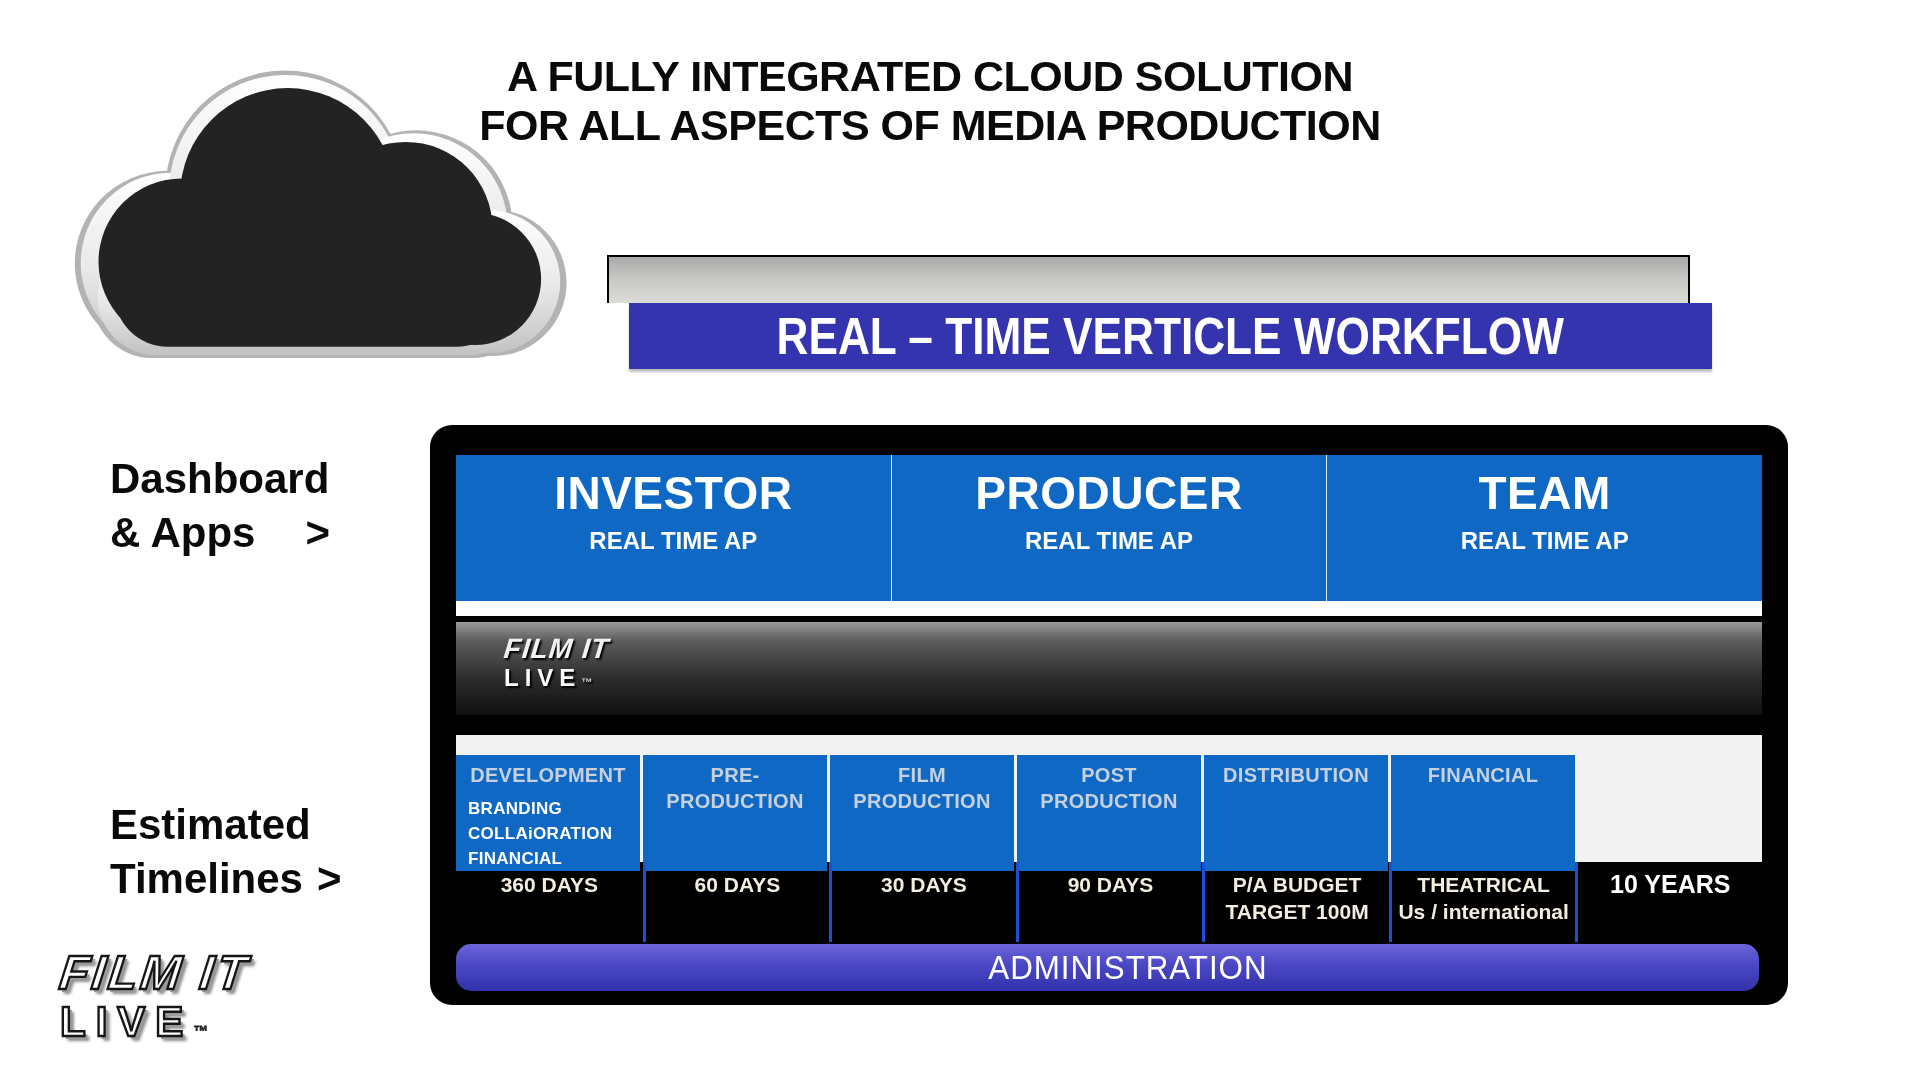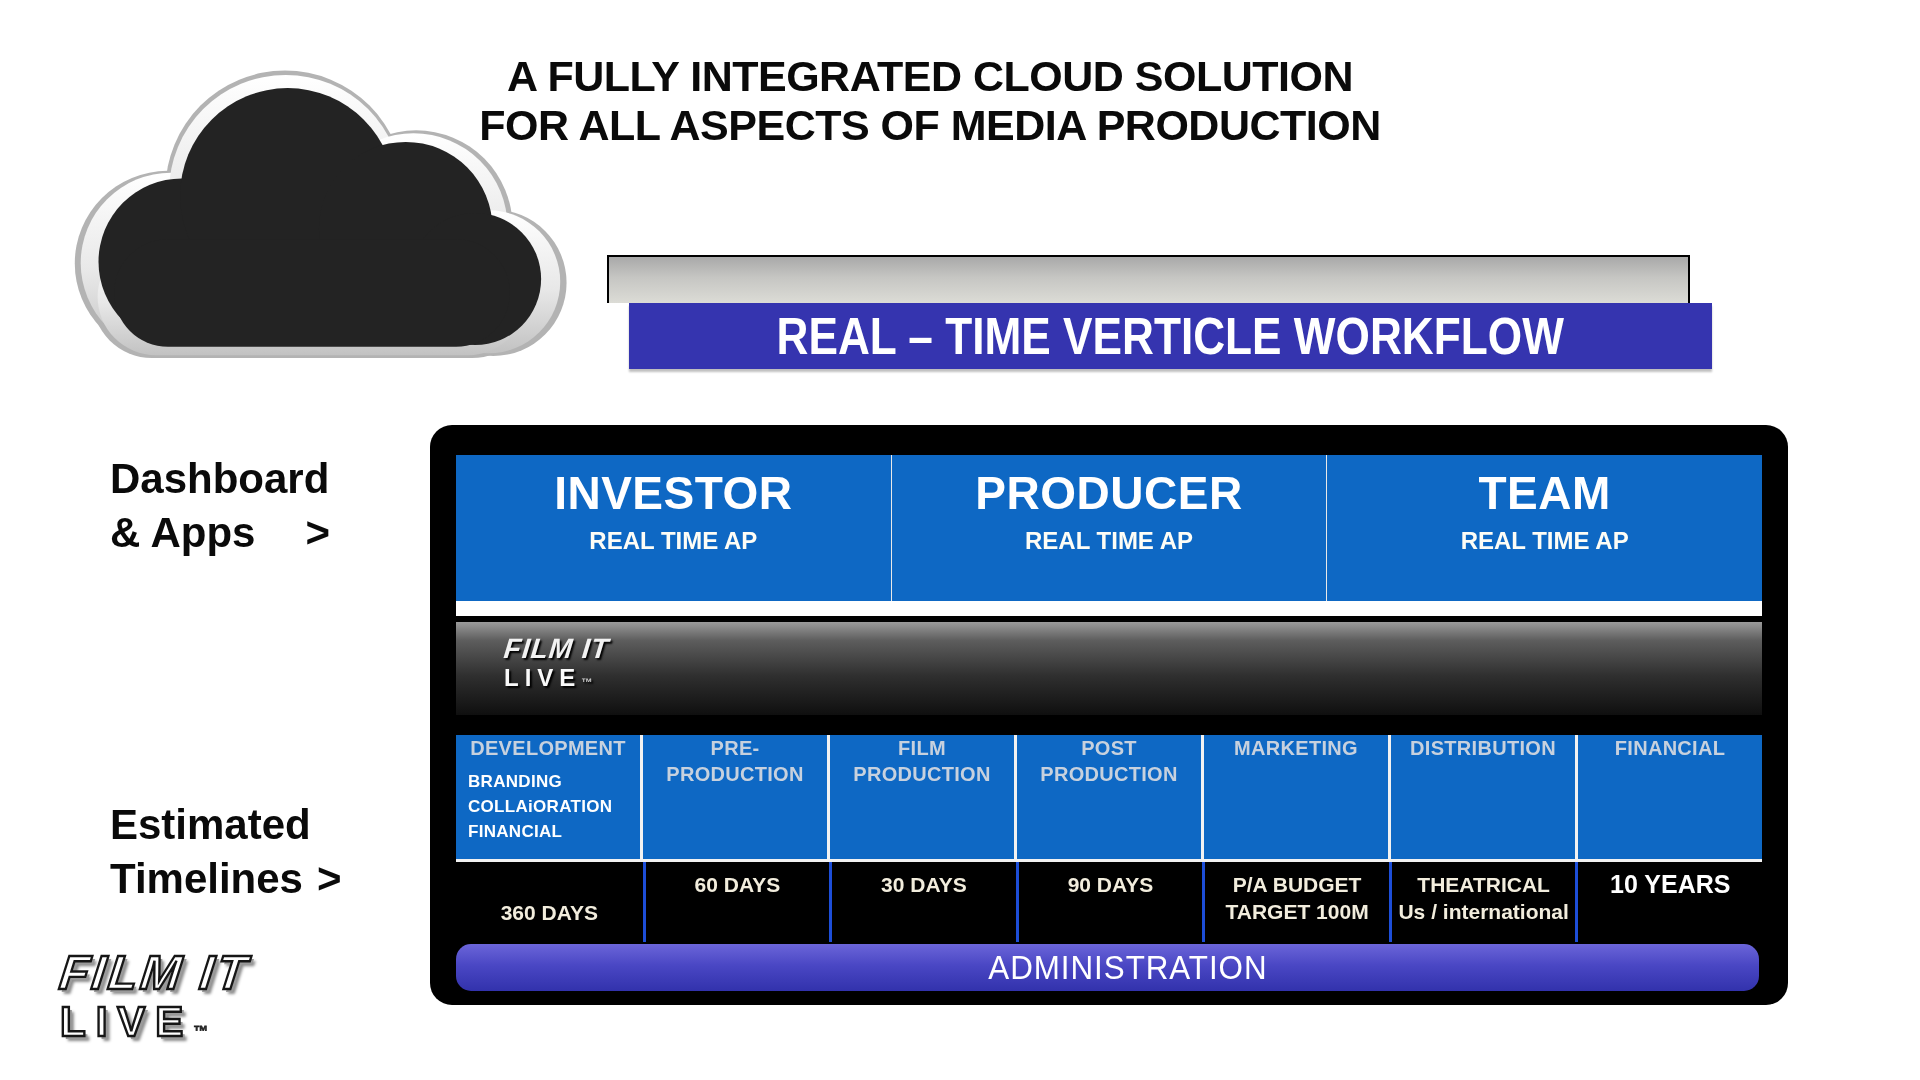--- a/index.html
+++ b/index.html
@@ -41,29 +41,29 @@
             background:linear-gradient(180deg,#9a9a9a 0%,#5d5d5d 20%,#2f2f2f 58%,#0f0f0f 100%);}
   .logo-dark{position:absolute;left:48px;top:12px;}
   .logo-dark .fi{color:#f2f2f2;font-style:italic;font-weight:900;font-size:28px;line-height:30px;
                  letter-spacing:1px;transform:skewX(-6deg);text-shadow:2px 2px 2px #000;}
   .logo-dark .lv{color:#fafafa;font-weight:900;font-size:24px;line-height:28px;letter-spacing:6px;
                  text-shadow:2px 2px 2px #000;}
   .logo-dark .tm{font-size:11px;letter-spacing:0;vertical-align:baseline;color:#cfcfcf;}
 
   .stage-grid{position:absolute;left:26px;right:26px;top:310px;height:127px;display:grid;
               grid-template-columns:repeat(7,1fr);column-gap:3px;background:#f2f2f2;padding-bottom:3px;}
-  .stage-cell{background:var(--header-blue,#0e68c4);text-align:center;}
+  .stage-cell{background:var(--header-blue,#0e68c4);padding-top:7px;text-align:center;margin-top:20px;}
   .stage-name{color:var(--stage-text,#c7d1de);font-weight:700;font-size:20px;line-height:26px;letter-spacing:.3px;}
   .stage-items{margin-top:8px;text-align:left;padding-left:12px;}
   .stage-items div{color:#fff;font-weight:700;font-size:17px;line-height:25px;letter-spacing:.3px;}
 
   .timeline-grid{position:absolute;left:26px;right:26px;top:437px;height:80px;display:grid;
                  grid-template-columns:repeat(7,1fr);}
   .timeline-cell{padding-top:9px;text-align:center;border-left:3px solid #1d4ed8;}
-  .timeline-cell:first-child{border-left:none;margin-top:28px;}
+  .timeline-cell:first-child{border-left:none;}
   .timeline-cell div{color:var(--timeline-text,#f2eddd);font-weight:700;font-size:21px;line-height:27px;}
   .timeline-cell:last-child div{font-size:25px;color:#fff;}
 
   .admin-bar{position:absolute;left:26px;right:29px;top:519px;height:47px;border-radius:15px;
              background:linear-gradient(180deg,#6b65d9 0%,#4a47c4 45%,#3232ac 100%);
              display:flex;align-items:center;justify-content:center;padding-left:40px;}
   .admin-bar span{display:inline-block;color:#fff;font-weight:400;font-size:33px;letter-spacing:1px;transform:scaleX(.95);}
 
   
   .logo-bottom{position:absolute;left:60px;top:948px;}
@@ -249,23 +249,20 @@
       </div>
       <div class="stage-cell">
         <div class="stage-name">FILM</div>
         <div class="stage-name">PRODUCTION</div>
       </div>
       <div class="stage-cell">
         <div class="stage-name">POST</div>
         <div class="stage-name">PRODUCTION</div>
       </div>
       <div class="stage-cell">
-        <div class="stage-name">MARKETING</div>
-      </div>
-      <div class="stage-cell">
         <div class="stage-name">DISTRIBUTION</div>
       </div>
       <div class="stage-cell">
         <div class="stage-name">FINANCIAL</div>
       </div>
     </div>
 
     <div class="timeline-grid">
       <div class="timeline-cell">
         <div>360 DAYS</div>

